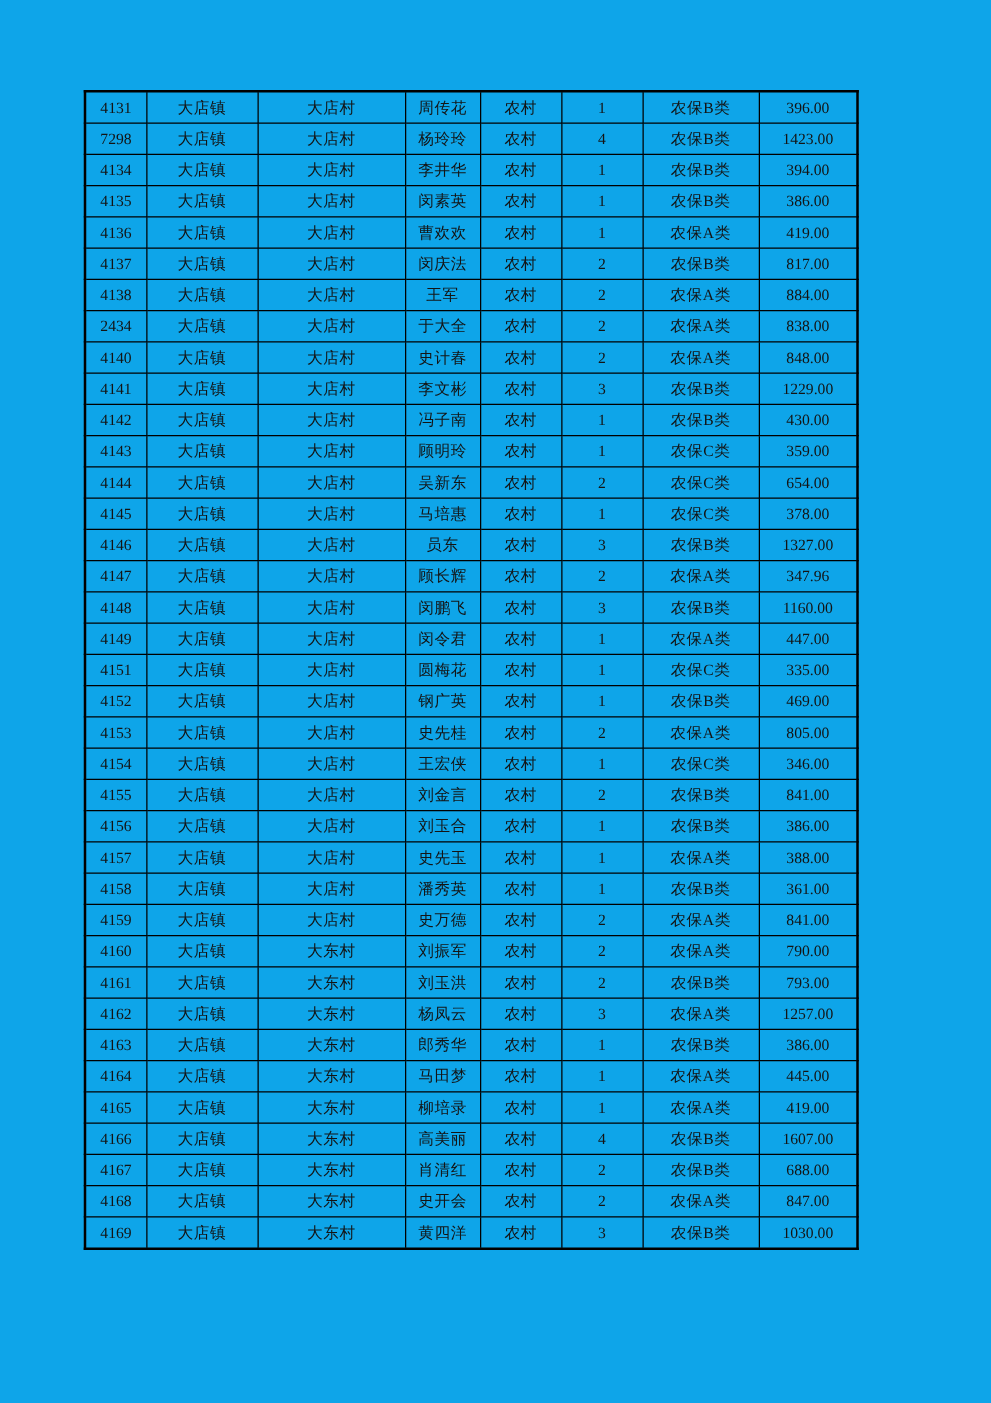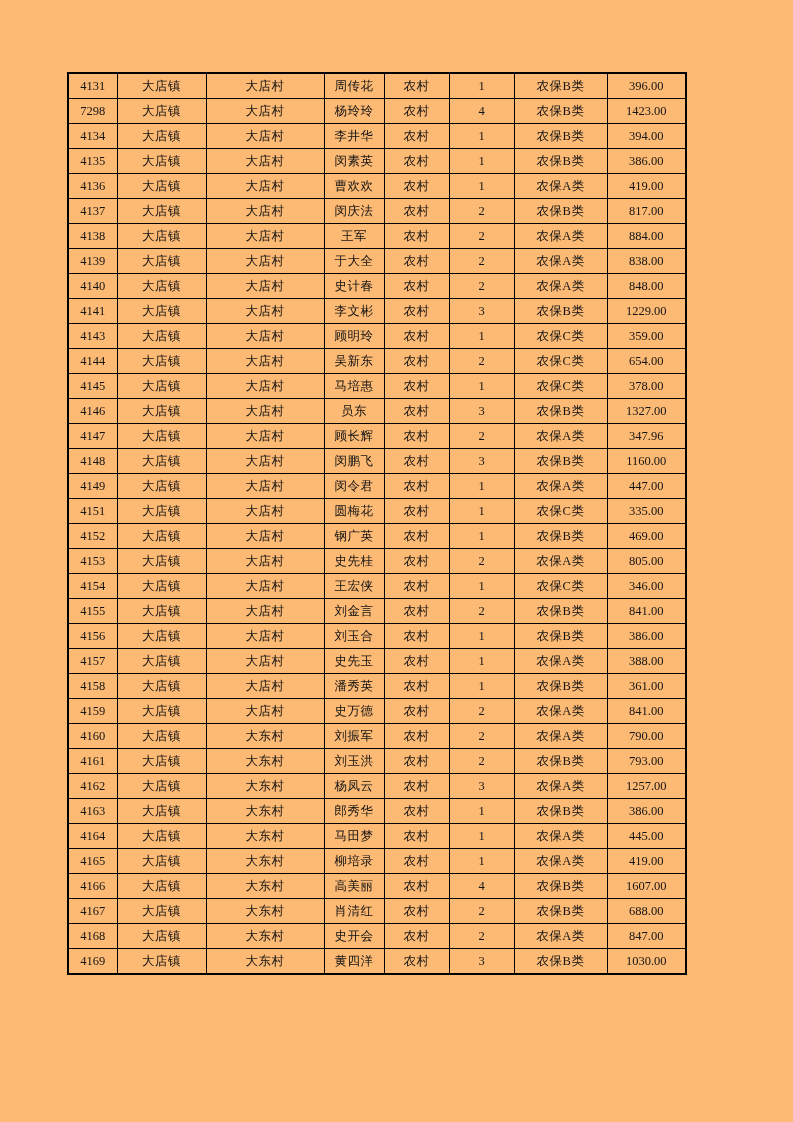--- a/index.html
+++ b/index.html
@@ -10,21 +10,21 @@
     width: 793px;
     height: 1122px;
     background: #ffffff;
     position: relative;
     font-family: "Liberation Serif", "DejaVu Serif", serif;
     overflow: hidden;
   }
   .page {
     position: absolute;
     inset: 0;
-    background: #fdba74;
+    background: #0ea5e9;
   }
   table.sheet {
     position: absolute;
     left: 67px;
     top: 72px;
     border-collapse: collapse;
     table-layout: fixed;
     border: 2px solid #000000;
   }
   table.sheet td {
@@ -124,21 +124,21 @@
           <td class="num">4138</td>
           <td>大店镇</td>
           <td>大店村</td>
           <td>王军</td>
           <td>农村</td>
           <td class="num">2</td>
           <td>农保A类</td>
           <td class="num">884.00</td>
         </tr>
         <tr>
-          <td class="num">4139</td>
+          <td class="num">2434</td>
           <td>大店镇</td>
           <td>大店村</td>
           <td>于大全</td>
           <td>农村</td>
           <td class="num">2</td>
           <td>农保A类</td>
           <td class="num">838.00</td>
         </tr>
         <tr>
           <td class="num">4140</td>
@@ -152,20 +152,30 @@
         </tr>
         <tr>
           <td class="num">4141</td>
           <td>大店镇</td>
           <td>大店村</td>
           <td>李文彬</td>
           <td>农村</td>
           <td class="num">3</td>
           <td>农保B类</td>
           <td class="num">1229.00</td>
+        </tr>
+        <tr>
+          <td class="num">4142</td>
+          <td>大店镇</td>
+          <td>大店村</td>
+          <td>冯子南</td>
+          <td>农村</td>
+          <td class="num">1</td>
+          <td>农保B类</td>
+          <td class="num">430.00</td>
         </tr>
         <tr>
           <td class="num">4143</td>
           <td>大店镇</td>
           <td>大店村</td>
           <td>顾明玲</td>
           <td>农村</td>
           <td class="num">1</td>
           <td>农保C类</td>
           <td class="num">359.00</td>

